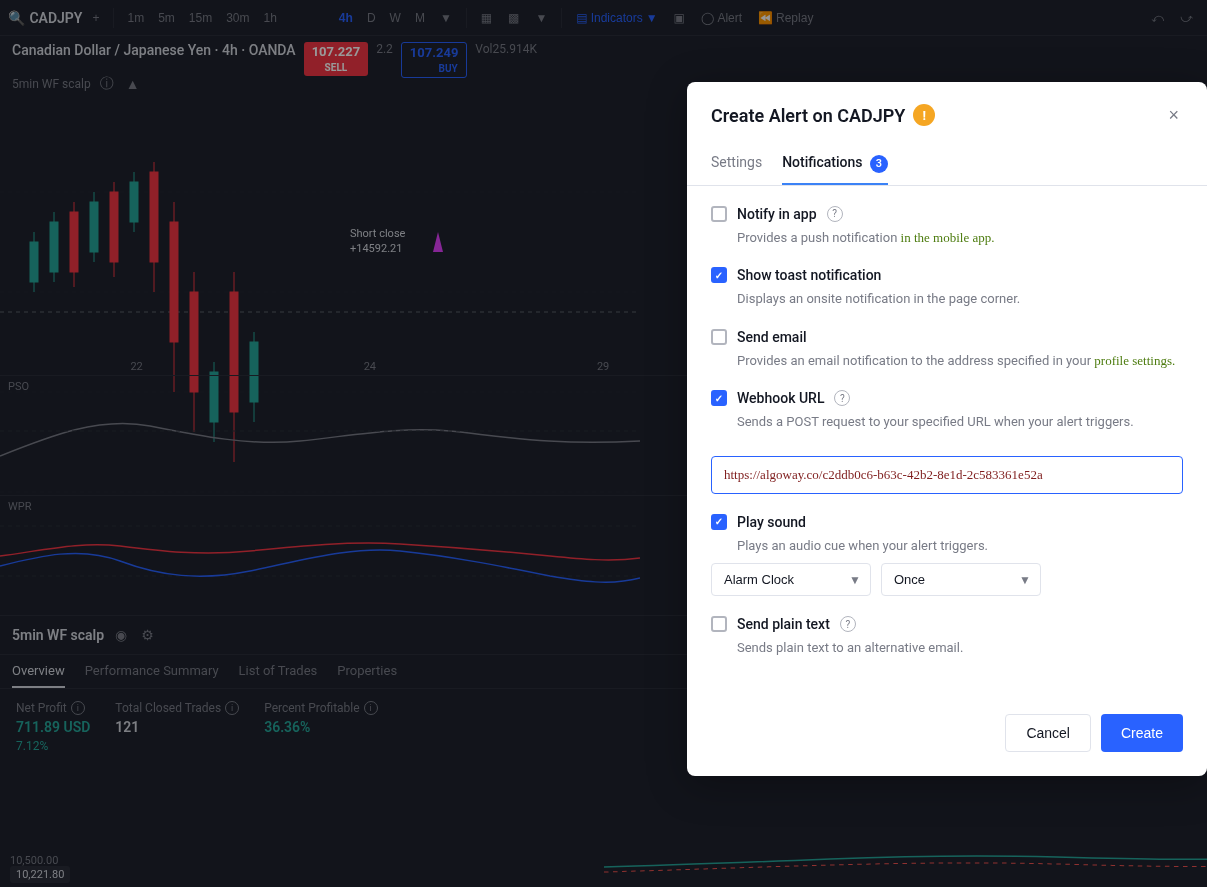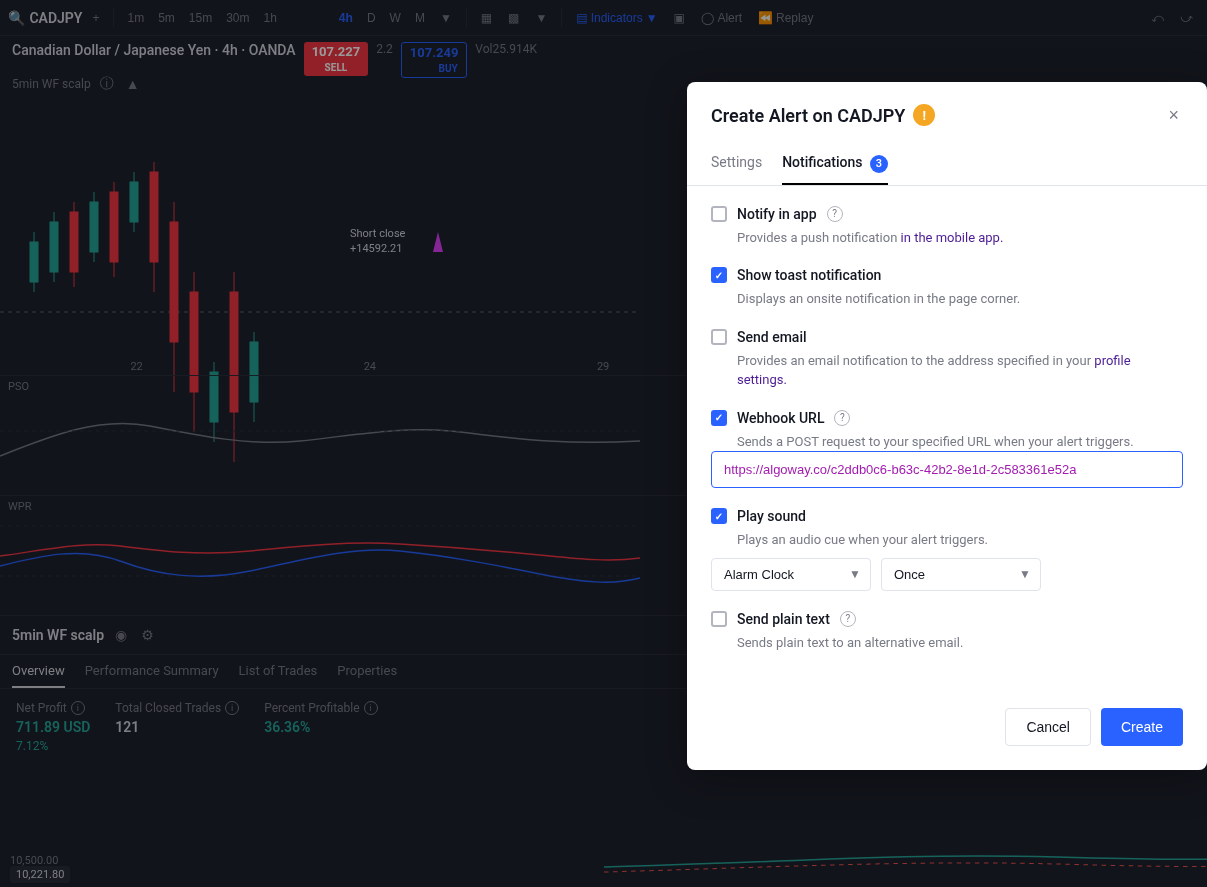--- a/index.html
+++ b/index.html
@@ -60,39 +60,39 @@
     .modal-overlay { position: absolute; top: 0; left: 0; right: 0; bottom: 0; background: rgba(0,0,0,0.4); z-index: 100; }
     .modal { position: absolute; top: 82px; right: 0; width: 520px; background: #fff; border-radius: 8px; box-shadow: 0 8px 40px rgba(0,0,0,0.3); z-index: 101; overflow: hidden; color: #131722; }
     .modal-header { display: flex; align-items: center; justify-content: space-between; padding: 20px 24px 0; }
     .modal-title { font-size: 18px; font-weight: 600; color: #131722; display: flex; align-items: center; gap: 8px; }
     .warning-icon { width: 22px; height: 22px; background: #f5a623; border-radius: 50%; display: flex; align-items: center; justify-content: center; color: #fff; font-size: 13px; font-weight: 700; }
     .close-btn { background: none; border: none; cursor: pointer; color: #787b86; font-size: 18px; line-height: 1; padding: 4px; }
 
     
     .modal-tabs { display: flex; gap: 0; padding: 0 24px; border-bottom: 1px solid #e0e3eb; margin-top: 16px; }
     .modal-tab { font-size: 14px; color: #787b86; cursor: pointer; padding: 10px 0; margin-right: 20px; border-bottom: 2px solid transparent; }
-    .modal-tab.active { color: #131722; border-bottom: 2px solid #000000; font-weight: 500; }
+    .modal-tab.active { color: #131722; border-bottom: 2px solid #3b82f6; font-weight: 500; }
     .modal-tab-badge { background: #2962ff; color: #fff; border-radius: 50%; width: 18px; height: 18px; font-size: 11px; display: inline-flex; align-items: center; justify-content: center; margin-left: 4px; }
 
     
     .modal-body { padding: 20px 24px; max-height: 680px; overflow-y: auto; }
 
     
     .notif-row { margin-bottom: 20px; }
     .notif-row-header { display: flex; align-items: center; gap: 10px; margin-bottom: 6px; }
     .checkbox-custom { width: 16px; height: 16px; border: 2px solid #b2b5be; border-radius: 3px; cursor: pointer; display: flex; align-items: center; justify-content: center; flex-shrink: 0; }
     .checkbox-custom.checked { background: #2962ff; border-color: #2962ff; }
     .checkbox-custom.checked::after { content: '✓'; color: #fff; font-size: 10px; font-weight: 700; }
     .notif-label { font-size: 14px; color: #131722; font-weight: 500; }
     .help-icon { width: 16px; height: 16px; border-radius: 50%; border: 1.5px solid #b2b5be; display: flex; align-items: center; justify-content: center; font-size: 10px; color: #787b86; cursor: pointer; flex-shrink: 0; }
     .notif-desc { font-size: 13px; color: #787b86; padding-left: 26px; line-height: 1.5; }
-    .notif-desc a { color: #4c1d95; text-decoration: none; }
-
-    
-    .webhook-input { width: 100%; border: 1.5px solid #2962ff; border-radius: 4px; padding: 10px 12px; font-size: 13px; color: #a21caf; outline: none; margin-top: 0; }
+    .notif-desc a { color: #4d7c0f; text-decoration: none; font-family: Liberation Serif, serif; }
+
+    
+    .webhook-input { width: 100%; border: 1.5px solid #2962ff; border-radius: 4px; padding: 10px 12px; font-size: 13px; color: #7f1d1d; outline: none; margin-top: 24px; font-family: Liberation Serif, serif; }
 
     
     .sound-dropdowns { display: flex; gap: 10px; margin-top: 8px; }
     .sound-select-wrap { position: relative; }
     .sound-select-wrap select { appearance: none; border: 1px solid #e0e3eb; border-radius: 4px; padding: 8px 32px 8px 12px; font-size: 13px; color: #131722; background: #fff; cursor: pointer; min-width: 160px; }
     .chevron-down { position: absolute; right: 10px; top: 50%; transform: translateY(-50%); color: #787b86; font-size: 12px; pointer-events: none; }
 
     
     .modal-footer { display: flex; justify-content: flex-end; gap: 10px; padding: 16px 24px 24px; }
     .btn-cancel { background: none; border: 1px solid #e0e3eb; border-radius: 4px; padding: 10px 20px; font-size: 14px; color: #131722; cursor: pointer; font-weight: 500; }

